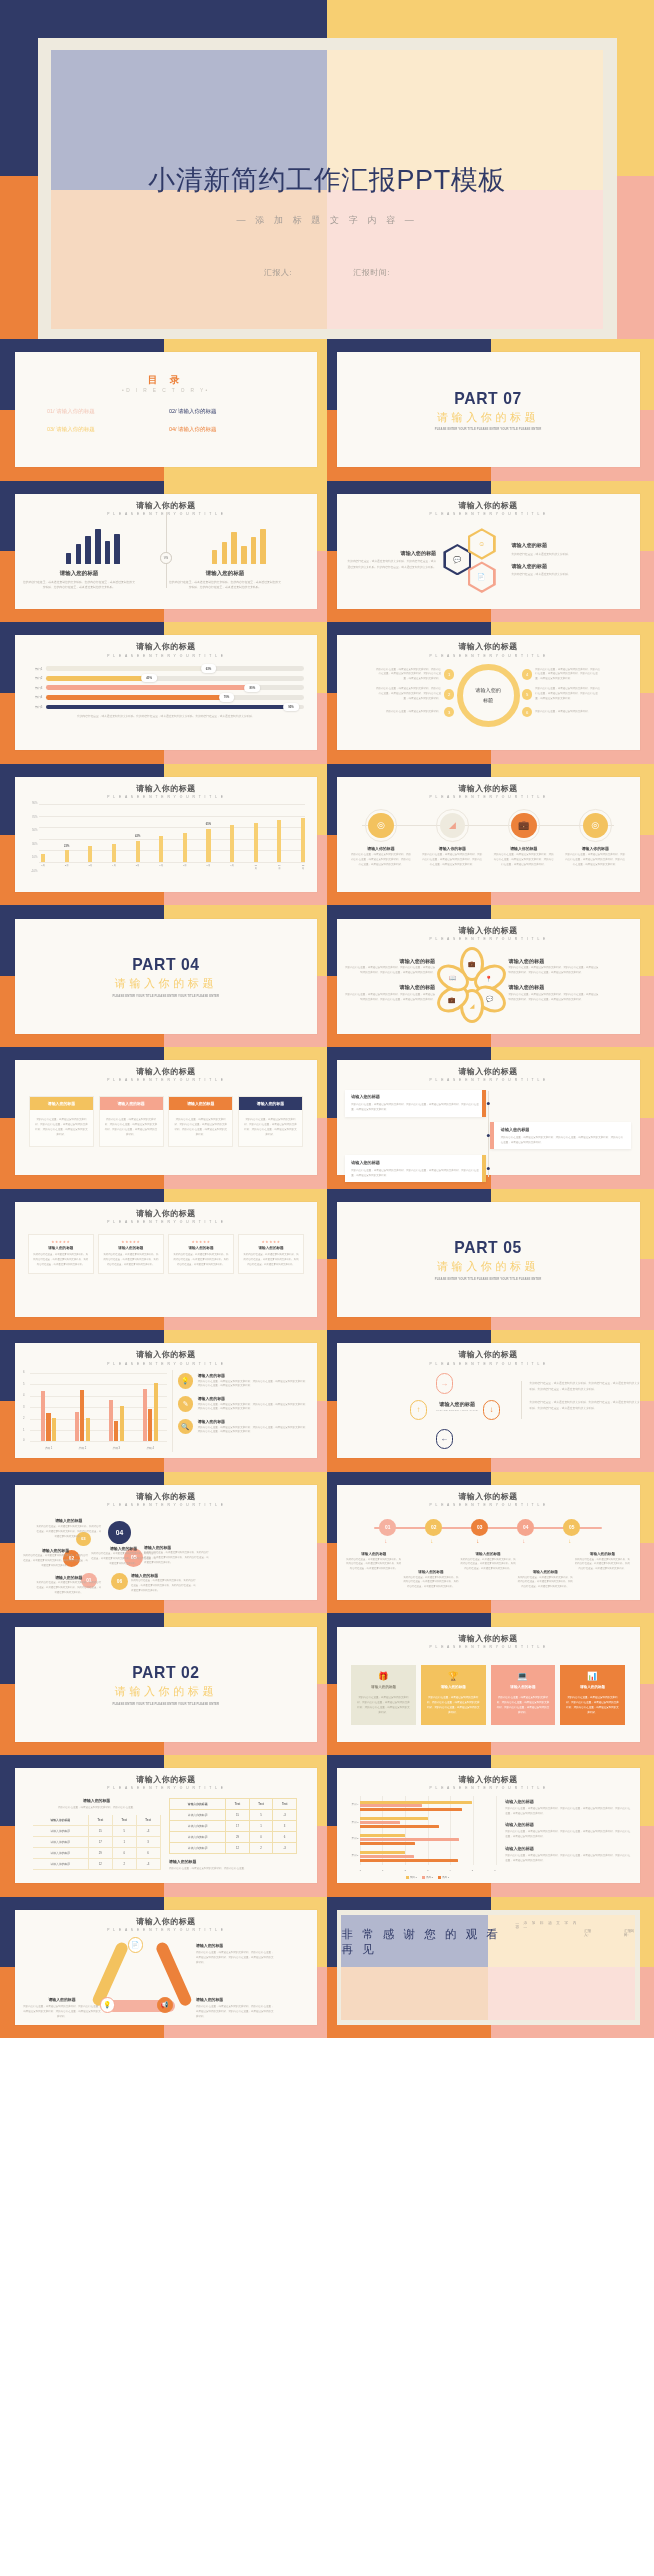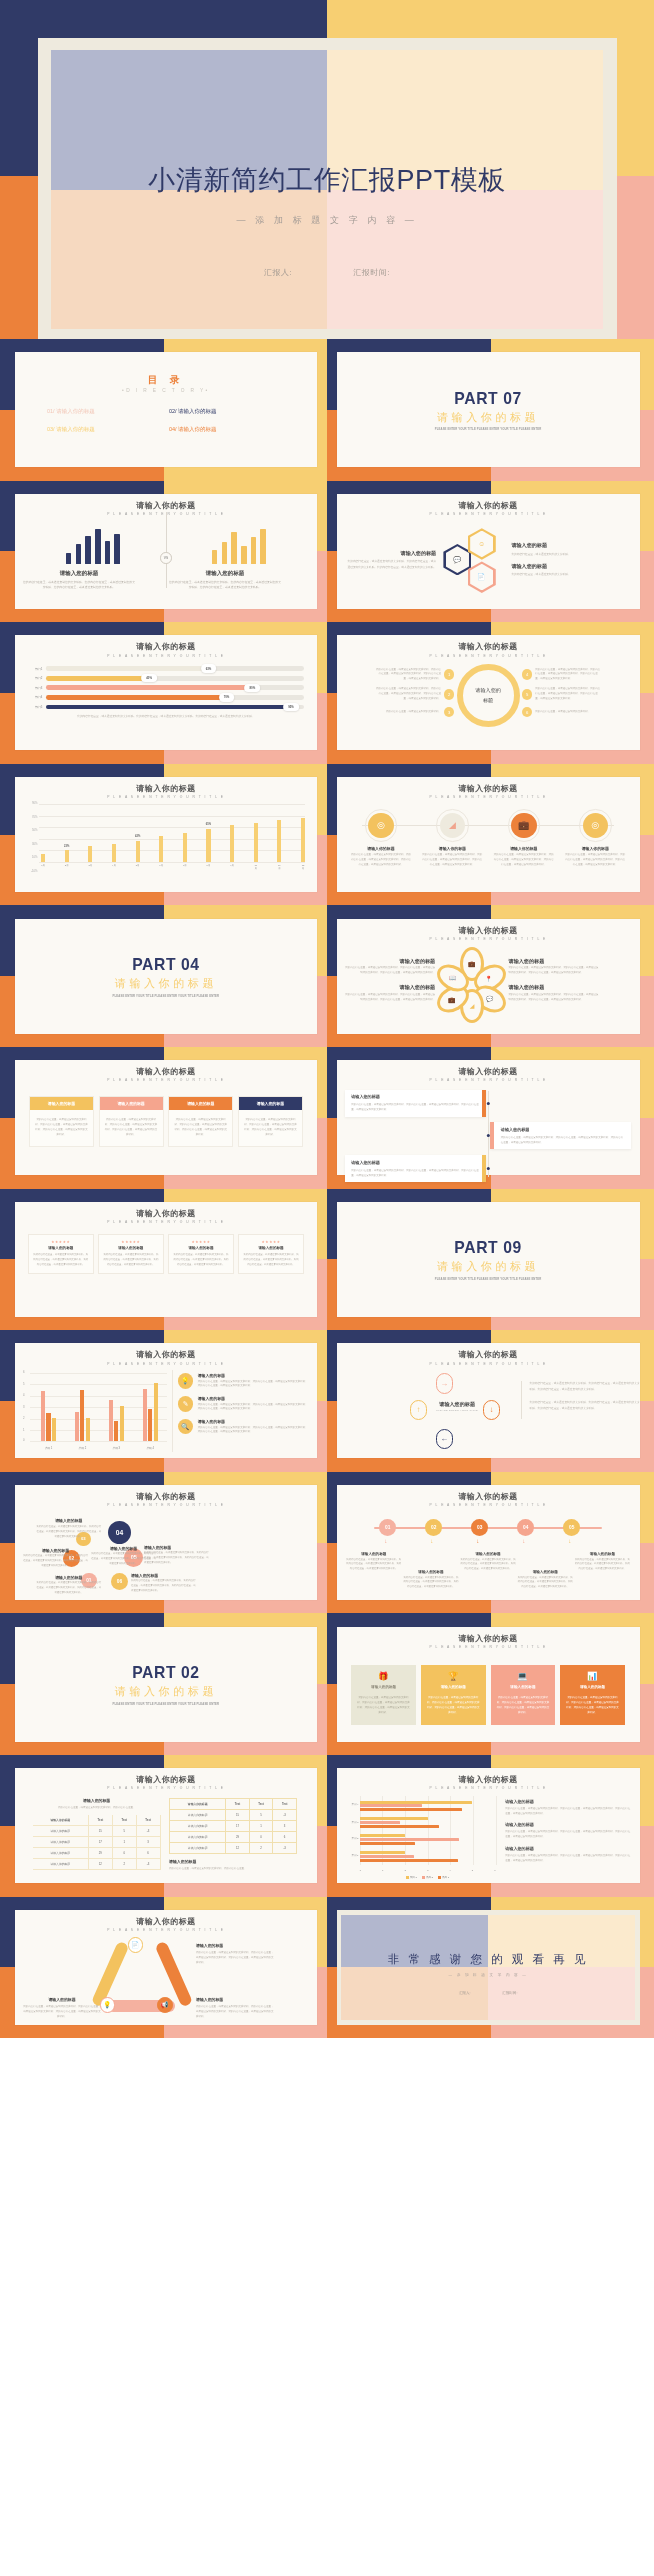--- a/index.html
+++ b/index.html
@@ -231,21 +231,21 @@
   .tri{position:absolute;left:73px;top:4.8px;width:91px;height:75px;}
   .tri-leg{position:absolute;width:12px;border-radius:6px;}
   .tri-ico{position:absolute;width:15.7px;height:15.7px;border-radius:50%;background:#fff;border:1.2px solid #f3c25e;display:flex;align-items:center;justify-content:center;font-size:6.7px;}
   .tri-lbl{position:absolute;width:78px;}
   .tri-lbl h5{font-size:3.9px;color:#444;}
   .tri-lbl p{font-size:2.5px;color:#b2aca4;line-height:2;margin-top:1.8px;}
 
   
   .endslide{position:relative;margin:13.3px 14.5px 13.3px 9.7px;height:115px;overflow:hidden;}
   .end-q{position:absolute;display:grid;grid-template-columns:1fr 1fr;grid-template-rows:1fr 1fr;inset:4.8px;}
-  .end-text{position:absolute;inset:4.8px;display:flex;flex-direction:column;align-items:center;justify-content:center;}
+  .end-text{position:absolute;inset:4.8px;display:flex;flex-direction:row;align-items:flex-start;justify-content:center;}
   .end-title{font-size:11.5px;color:#303a67;letter-spacing:3px;margin-top:12px;}
   .end-sub{font-size:3.6px;color:#a49c96;letter-spacing:1.8px;margin-top:6px;}
   .end-meta{display:flex;gap:31.5px;margin-top:14.5px;font-size:3.6px;color:#a09890;}
 </style>
 </head>
 <body>
 
 <div class="page">
 
   <div class="cover">
@@ -785,21 +785,21 @@
       </div>
       <div class="cell right">
         <div class="bgq">
           <div style="background:#303a67"></div>
             <div style="background:#f7cf72"></div>
           <div style="background:#ec813a"></div>
             <div style="background:#f5b1a0"></div>
         </div>
         <div class="slide">
           <div class="part">
-            <div class="big">PART 09</div>
+            <div class="big">PART 05</div>
             <div class="cn">请输入你的标题</div>
             <div class="en">PLEASE ENTER YOUR TITLE PLEASE ENTER YOUR TITLE PLEASE ENTER</div>
           </div>
         </div>
       </div>
     </div>
 
     <div class="row">
       <div class="cell">
         <div class="bgq">

